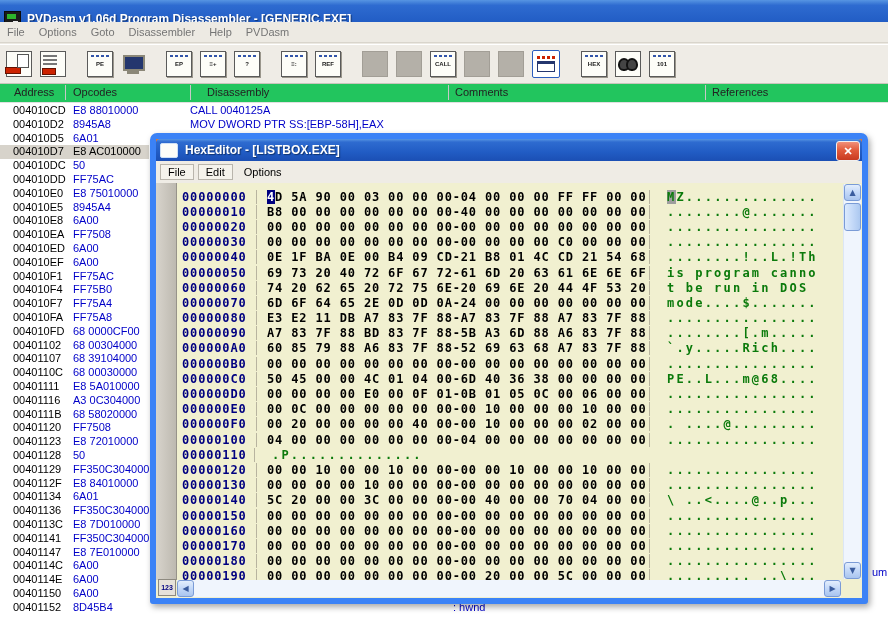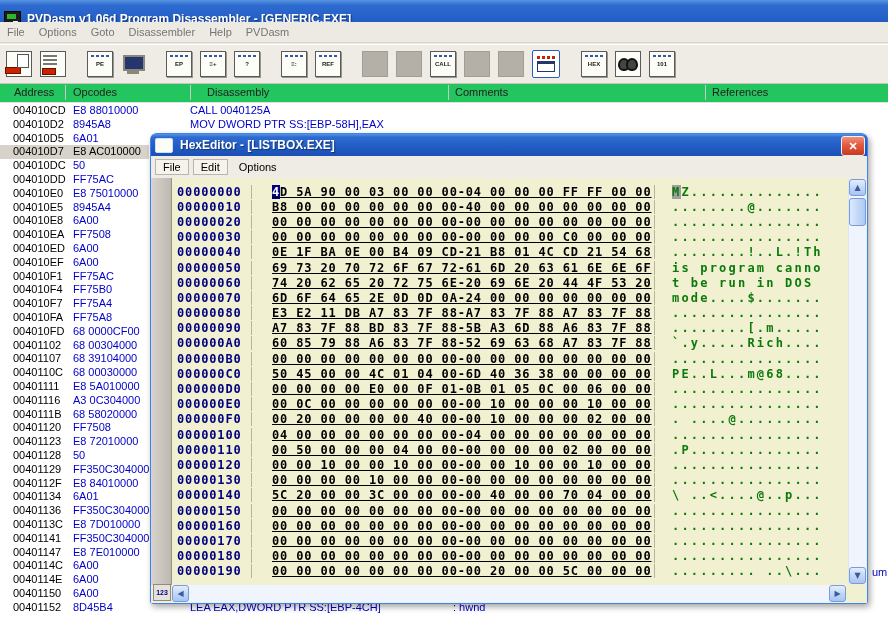--- a/index.html
+++ b/index.html
@@ -62,42 +62,42 @@
   .c-addr{left:13px;color:#000;}
   .c-op{left:73px;color:#0000C8;}
   .c-dis{left:190px;color:#0000C8;}
   .c-com{left:453px;color:#0000C8;}
   .dis-row.selected{background:#D7D3CB;width:149px;}
   .dis-row.selected .c-op{color:#000;}
   .clipped-ref{position:absolute;left:872px;top:566px;font-size:11px;color:#0000C8;z-index:2;}
 
   
   #hexwin{position:absolute;left:150px;top:133px;width:718px;height:471px;z-index:10;
-    border:1px solid #3b82f6;border-radius:7px 7px 3px 3px;background:#f97316;box-sizing:border-box;
+    border:6px solid #3b82f6;border-radius:7px 7px 3px 3px;background:#f97316;box-sizing:border-box;
     box-shadow:2px 3px 6px rgba(0,0,0,0.35);}
   .hex-titlebar{position:relative;height:22px;border-radius:4px 4px 0 0;
     background:linear-gradient(180deg,#5795E2 0%,#2E6BD0 14%,#215CC4 60%,#1B4FB4 100%);
     display:flex;align-items:center;}
   .hex-titlebar .wtitle{color:#fff;font-weight:bold;font-size:12px;margin-left:7px;
     text-shadow:1px 1px 1px #10336E;}
   .hexdoc-icon{width:16px;height:13px;background:#FDFDF8;border:1px solid #CFE0F5;border-radius:2px;margin-left:4px;flex:0 0 auto;}
   .close-btn{position:absolute;right:2px;top:2px;width:22px;height:18px;border:1px solid #F0F0F0;border-radius:3px;
     background:linear-gradient(180deg,#F0907A 0%,#E25B3C 45%,#C83A20 100%);
     color:#fff;font-size:11px;font-weight:bold;display:flex;align-items:center;justify-content:center;}
   .hex-menubar{height:22px;background:#EFECE5;border-bottom:1px solid #C9C5BC;
     display:flex;align-items:center;padding-left:4px;gap:4px;}
   .hex-menubar .menu-item{font-size:11px;color:#000;padding:1px 7px;}
   .hex-menubar .boxed{border:1px solid #B9B5AC;background:#F5F3EC;}
   .hex-content{position:absolute;left:0;top:44px;right:0;bottom:0;background:#F1F0D0;overflow:hidden;}
   .gutter{position:absolute;left:0;top:0;bottom:18px;width:20px;
     background:linear-gradient(90deg,#D8D4CC,#BDB9B0);border-right:1px solid #97938A;}
   #hexrows{position:absolute;left:26px;top:6px;font-family:"DejaVu Sans Mono",monospace;font-weight:bold;font-size:12px;}
   .hex-row{height:15.2px;white-space:nowrap;display:flex;align-items:center;}
   .h-addr{color:#000080;letter-spacing:0.85px;width:72px;flex:0 0 auto;}
-  .h-hex{color:#000;letter-spacing:0.85px;border-left:1px solid #B8B49F;padding-left:20px;margin-left:2px;width:382px;flex:0 0 auto;text-decoration:underline;}
+  .h-hex{color:#000;letter-spacing:0.85px;border-left:1px solid #B8B49F;padding-left:10px;margin-left:2px;width:382px;flex:0 0 auto;}
   .h-ascii{color:#0B7A0B;letter-spacing:2.2px;border-left:1px solid #B8B49F;padding-left:17px;}
   .cur-hex{background:#000080;color:#fff;}
   .cur-ascii{background:#9E9E9E;}
 
   
   .vscroll{position:absolute;right:1px;top:1px;width:17px;bottom:19px;background:#F0F5FD;
     border-left:1px solid #DCE6F5;}
   .sb-btn{position:absolute;width:17px;height:17px;border:1px solid #7A9BD6;border-radius:3px;box-sizing:border-box;
     background:linear-gradient(180deg,#E3EEFD 0%,#C3D8F8 50%,#A9C5EF 100%);
     color:#3A5C9E;font-size:8px;display:flex;align-items:center;justify-content:center;font-family:"DejaVu Sans",sans-serif;}
@@ -322,21 +322,20 @@
           <span class="c-addr">0040114E</span>
           <span class="c-op">6A00</span>
         </div>
         <div class="dis-row">
           <span class="c-addr">00401150</span>
           <span class="c-op">6A00</span>
         </div>
         <div class="dis-row">
           <span class="c-addr">00401152</span>
           <span class="c-op">8D45B4</span>
-          <span class="c-dis">LEA EAX,DWORD PTR SS:[EBP-4CH]</span>
           <span class="c-com">: hwnd</span>
         </div>
       </div>
   </div>
 
   <span class="clipped-ref">um</span>
 
   <div id="hexwin">
     <div class="hex-titlebar">
       <div class="hexdoc-icon"></div>
@@ -371,21 +370,21 @@
             <span class="h-hex">00 00 00 00 00 00 00 00-00 00 00 00 C0 00 00 00</span>
             <span class="h-ascii">................</span>
           </div>
           <div class="hex-row">
             <span class="h-addr">00000040</span>
             <span class="h-hex">0E 1F BA 0E 00 B4 09 CD-21 B8 01 4C CD 21 54 68</span>
             <span class="h-ascii">........!..L.!Th</span>
           </div>
           <div class="hex-row">
             <span class="h-addr">00000050</span>
-            <span class="h-hex">69 73 20 70 72 6F 67 72-61 6D 20 63 61 6E 6E 6F</span>
+            <span class="h-hex">69 73 20 40 72 6F 67 72-61 6D 20 63 61 6E 6E 6F</span>
             <span class="h-ascii">is program canno</span>
           </div>
           <div class="hex-row">
             <span class="h-addr">00000060</span>
             <span class="h-hex">74 20 62 65 20 72 75 6E-20 69 6E 20 44 4F 53 20</span>
             <span class="h-ascii">t be run in DOS </span>
           </div>
           <div class="hex-row">
             <span class="h-addr">00000070</span>
             <span class="h-hex">6D 6F 64 65 2E 0D 0D 0A-24 00 00 00 00 00 00 00</span>
@@ -431,21 +430,20 @@
             <span class="h-hex">00 20 00 00 00 00 40 00-00 10 00 00 00 02 00 00</span>
             <span class="h-ascii">. ....@.........</span>
           </div>
           <div class="hex-row">
             <span class="h-addr">00000100</span>
             <span class="h-hex">04 00 00 00 00 00 00 00-04 00 00 00 00 00 00 00</span>
             <span class="h-ascii">................</span>
           </div>
           <div class="hex-row">
             <span class="h-addr">00000110</span>
-            <span class="h-hex">00 50 00 00 00 04 00 00-00 00 00 00 02 00 00 00</span>
             <span class="h-ascii">.P..............</span>
           </div>
           <div class="hex-row">
             <span class="h-addr">00000120</span>
             <span class="h-hex">00 00 10 00 00 10 00 00-00 00 10 00 00 10 00 00</span>
             <span class="h-ascii">................</span>
           </div>
           <div class="hex-row">
             <span class="h-addr">00000130</span>
             <span class="h-hex">00 00 00 00 10 00 00 00-00 00 00 00 00 00 00 00</span>

